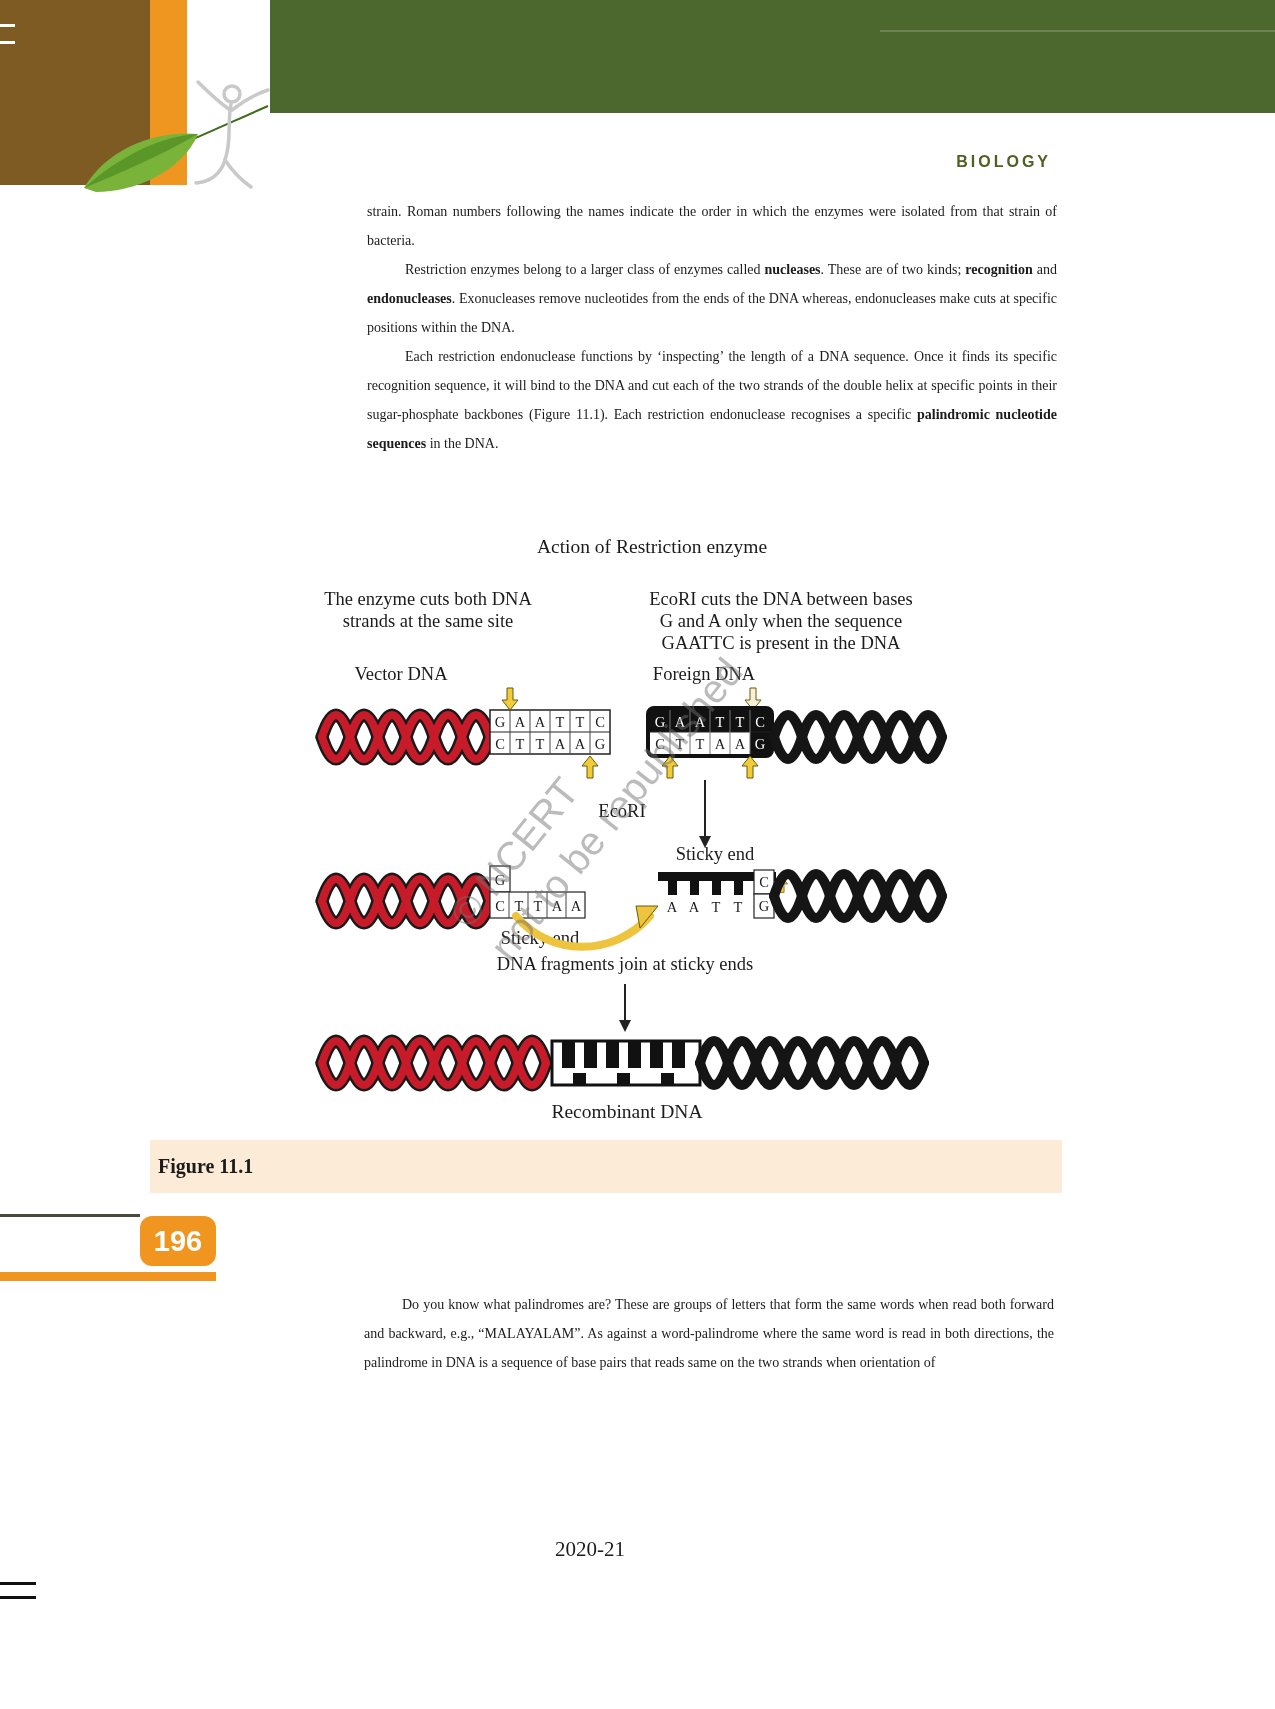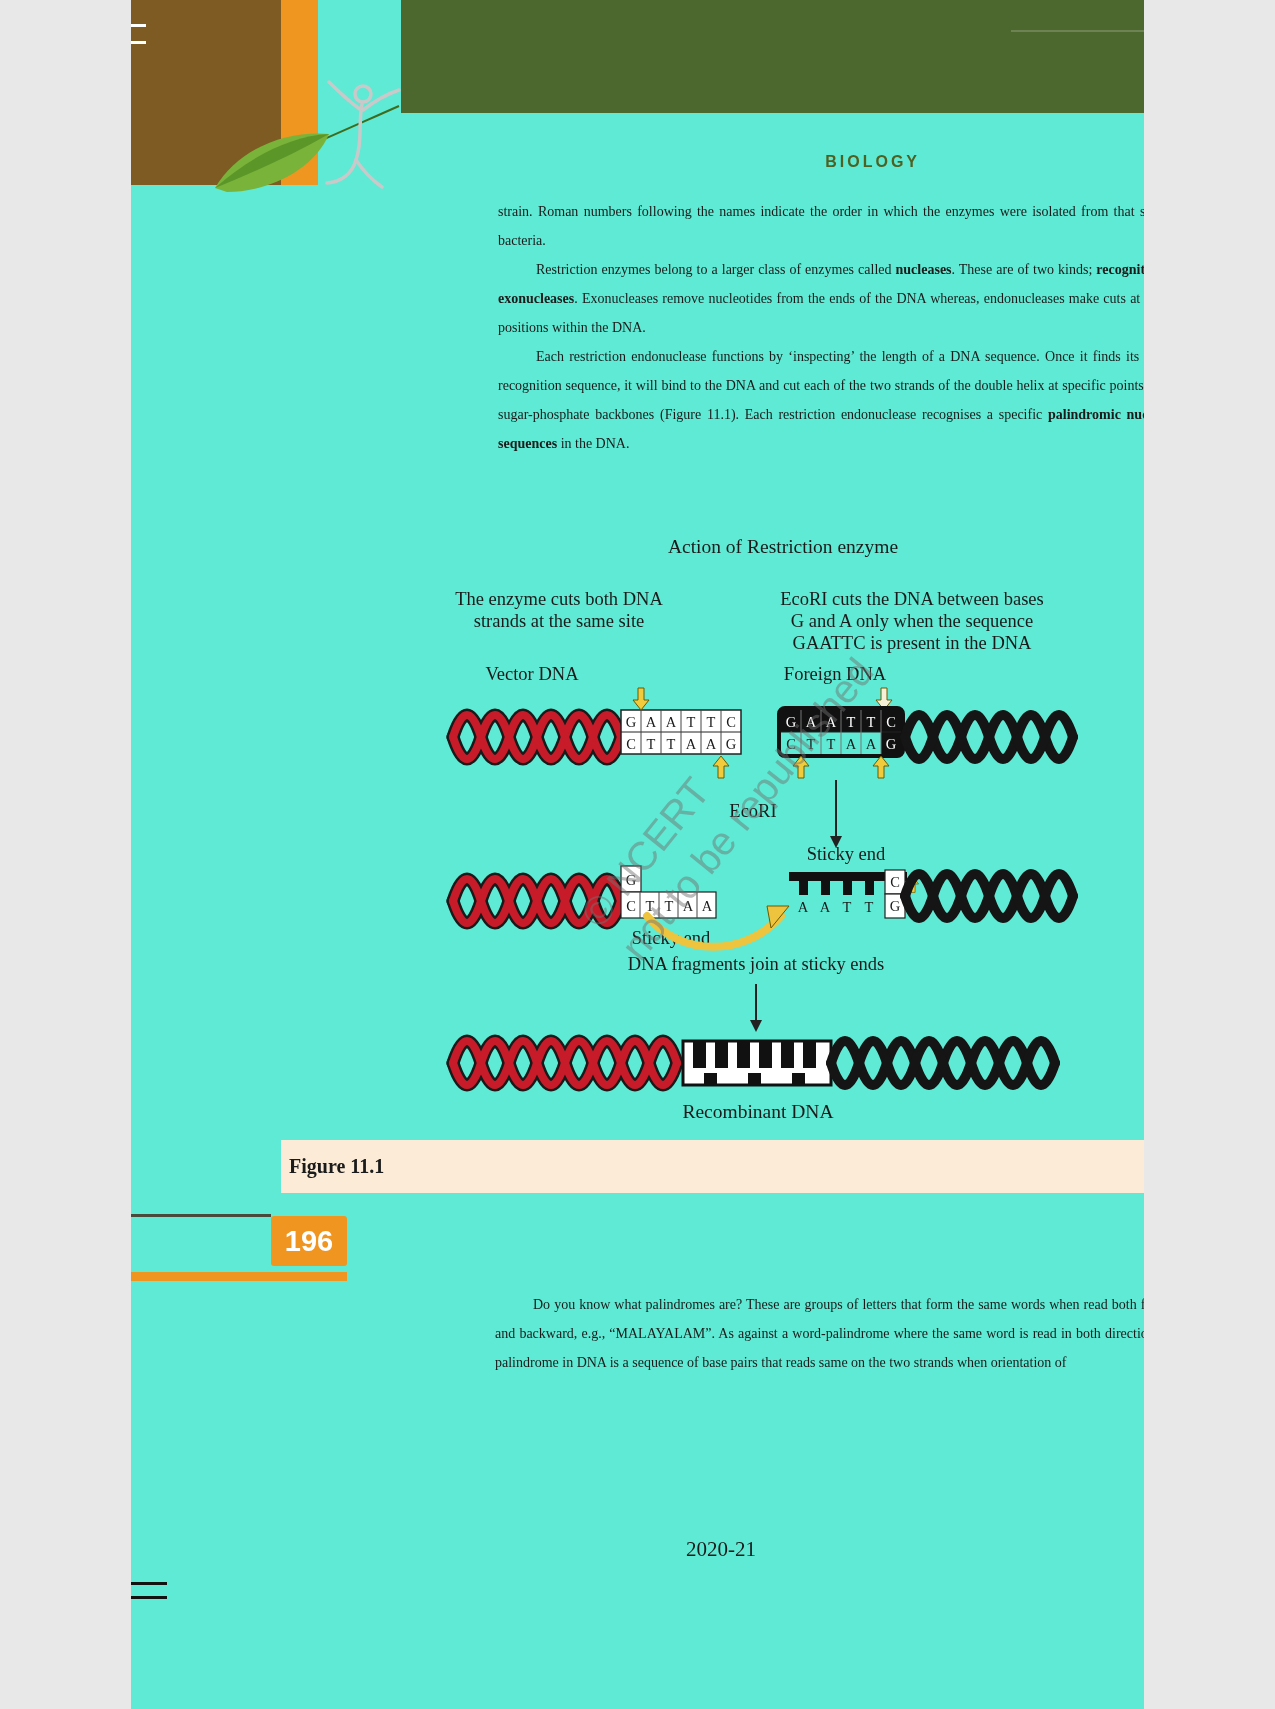--- a/index.html
+++ b/index.html
@@ -1,18 +1,18 @@
 <!DOCTYPE html>
 <html><head>
 <meta charset="utf-8">
 <style>
   html,body { margin:0; padding:0; background:#e8e8e8; }
   .page {
-    position:relative; width:1013px; height:1709px; margin:0 auto;
-    background:#5eead4; overflow:hidden;
+    position:relative; width:1275px; height:1709px; margin:0 auto;
+    background:#ffffff; overflow:hidden;
     font-family:"Liberation Serif","DejaVu Serif",serif; color:#1b1b1b;
   }
   
   .brown-block { position:absolute; left:0; top:0; width:150px; height:185px; background:#7d5b22; }
   .crop-top { position:absolute; left:0; width:15px; height:3px; background:#ffffff; }
   .orange-stripe { position:absolute; left:150px; top:0; width:37px; height:185px; background:#ef9620; }
   .green-band { position:absolute; left:270px; top:0; width:1005px; height:113px; background:#4d682e; }
   .green-band .inner-line { position:absolute; left:610px; top:30px; width:395px; height:2px; background:rgba(255,255,255,0.18); }
   .logo-svg { position:absolute; left:80px; top:78px; }
   .biology-label {
@@ -45,21 +45,21 @@
     position:absolute; left:150px; top:1140px; width:912px; box-sizing:border-box;
     background:#fcecd7; padding:13px 10px 13px 8px; display:flex;
     font-size:20px; line-height:27px;gap:40px;
   }
   .caption .cap-label { width:126px; flex:0 0 126px; font-weight:bold; }
   .caption .cap-line1 { text-align:justify; text-align-last:justify; }
   
   .pn-line { position:absolute; left:0; top:1214px; width:140px; height:3px; background:#4a4a3a; }
   .pn-badge {
     position:absolute; left:140px; top:1216px; width:76px; height:50px;
-    background:#f0951f; border-radius:3px; color:#ffffff;
+    background:#f0951f; border-radius:12px; color:#ffffff;
     font-family:"Liberation Sans","DejaVu Sans",sans-serif;
     font-size:29px; font-weight:bold; display:flex; align-items:center; justify-content:center;
   }
   .pn-bar { position:absolute; left:0; top:1272px; width:216px; height:9px; background:#f0951f; }
   
   .footer-year { position:absolute; left:0; top:1537px; width:1180px; text-align:center; font-size:21px; }
   .crop-bottom { position:absolute; left:0; width:36px; height:3px; background:#111111; }
 </style>
 </head>
 <body>
@@ -85,21 +85,21 @@
       <path d="M152,32 C165,22 176,16 188,12"></path>
       <path d="M145,82 C141,96 130,104 116,105"></path>
       <path d="M145,82 C153,94 161,102 171,109"></path>
     </g>
   </svg>
 
   <div class="biology-label">BIOLOGY</div>
 
   <div class="text-col">
     <p class="body-p"><span>strain. Roman numbers following the names indicate the order in which the enzymes were isolated from that strain of bacteria.</span></p>
-    <p class="body-p indent"><span>Restriction enzymes belong to a larger class of enzymes called </span><b>nucleases</b><span>. These are of two kinds; </span><b>recognition</b><span> and </span><b>exonucleases</b><span>. Exonucleases remove nucleotides from the ends of the DNA whereas, endonucleases make cuts at specific positions within the DNA.</span></p>
+    <p class="body-p indent"><span>Restriction enzymes belong to a larger class of enzymes called </span><b>nucleases</b><span>. These are of two kinds; </span><b>recognition</b><span> and </span><b>endonucleases</b><span>. Exonucleases remove nucleotides from the ends of the DNA whereas, endonucleases make cuts at specific positions within the DNA.</span></p>
     <p class="body-p indent"><span>Each restriction endonuclease functions by ‘inspecting’ the length of a DNA sequence. Once it finds its specific recognition sequence, it will bind to the DNA and cut each of the two strands of the double helix at specific points in their sugar-phosphate backbones (Figure 11.1). Each restriction endonuclease recognises a specific </span><b>palindromic nucleotide sequences</b><span> in the DNA.</span></p>
   </div>
 
   <svg class="fig-svg" width="1275" height="1709" viewBox="0 0 1275 1709">
     <defs>
       <path id="yarrow" d="M-3,-12 L3,-12 L3,0 L8,0 L0,10 L-8,0 L-3,0 Z"></path>
 
       <path id="h1a" d="M322,737 q14,-44 28,0 q14,44 28,0 q14,-44 28,0 q14,44 28,0 q14,-44 28,0 q14,44 28,0" fill="none"></path>
       <path id="h1b" d="M322,737 q14,44 28,0 q14,-44 28,0 q14,44 28,0 q14,-44 28,0 q14,44 28,0 q14,-44 28,0" fill="none"></path>
       <path id="h2a" d="M774,737 q14,-44 28,0 q14,44 28,0 q14,-44 28,0 q14,44 28,0 q14,-44 28,0 q14,44 28,0" fill="none"></path>

